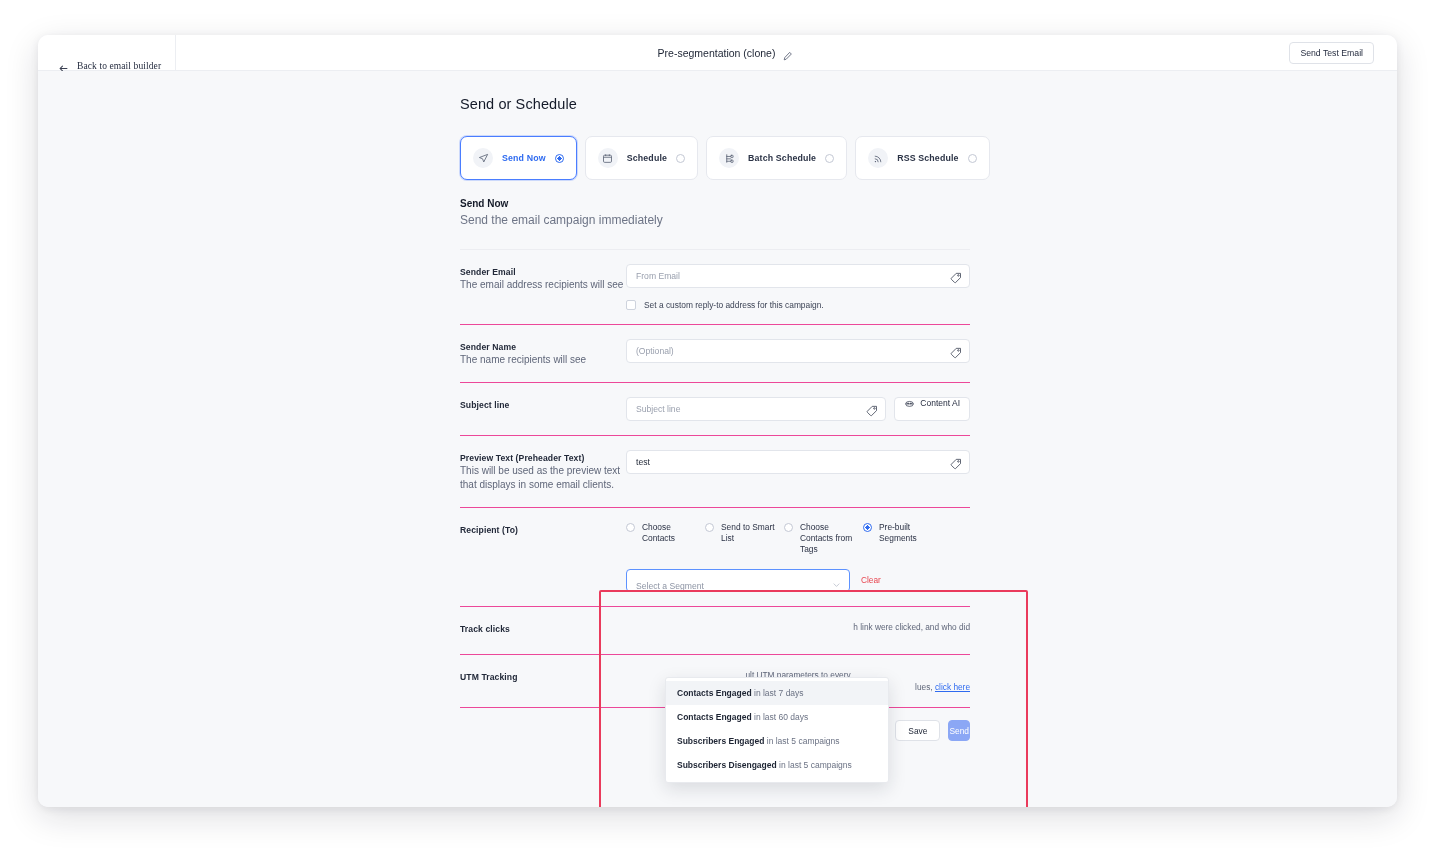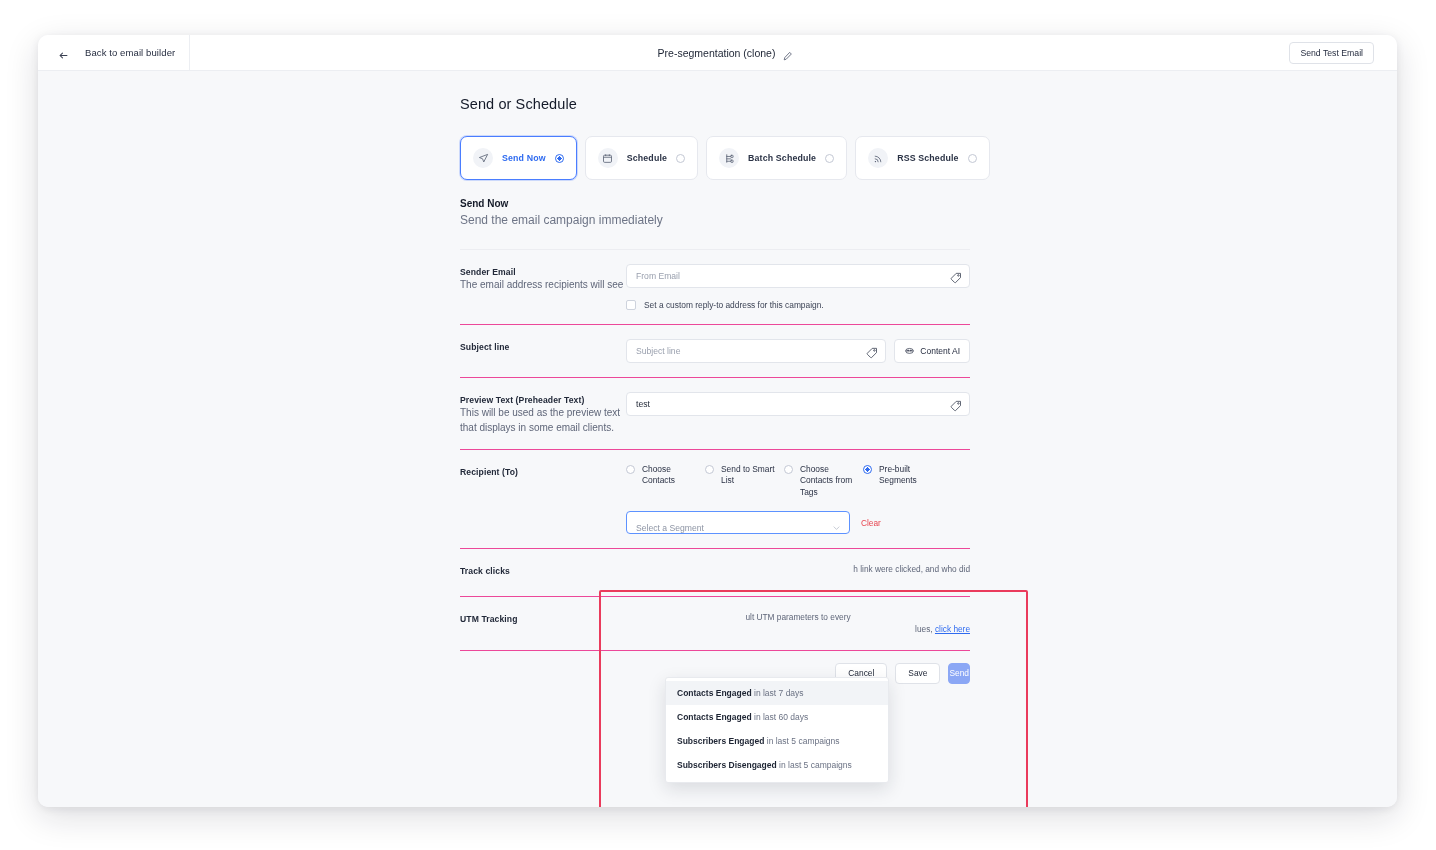--- a/index.html
+++ b/index.html
@@ -28,24 +28,25 @@
 
   
   .topbar {
     position: relative;
     height: 36px;
     background: #ffffff;
     border-bottom: 1px solid #eceef2;
     display: flex; align-items: center;
   }
   .back-btn {
-    display: flex; align-items: center; gap: 16px;
+    display: flex; align-items: flex-end; gap: 8px;
     height: 36px; padding: 0 14px 0 20px;
     border-right: 1px solid #eceef2;
     cursor: pointer;
+    font-family: Liberation Serif, serif;
   }
   .back-arrow {
     width: 11px; height: 11px; flex: 0 0 auto;
     color: #3a4052;
   }
   .back-label {
     font-size: 9.5px; color: #262d40; letter-spacing: .1px; white-space: nowrap;
   }
   .title-wrap {
     position: absolute; left: 16px; right: 0; top: 0; height: 36px;
@@ -148,21 +149,21 @@
   .check-line { display: flex; align-items: center; gap: 8px; margin-top: 12px; }
   .checkbox {
     width: 10px; height: 10px; border: 1px solid #ced3dd; border-radius: 2px; background: #fff;
     flex: 0 0 auto; cursor: pointer;
   }
   .check-text { font-size: 8.4px; color: #3d4456; }
 
   .subject-line-row { display: flex; gap: 8px; align-items: flex-start; }
   .subject-line-row .input-wrap { flex: 1; }
   .content-ai-btn {
-    display: flex; align-items: center; gap: 5px;
+    display: flex; gap: 5px;
     height: 24px; padding: 0 9px;
     border: 1px solid #e2e5eb; border-radius: 4px;
     background: #fff; cursor: pointer;
     font-size: 8.5px; color: #262d40; white-space: nowrap;
     font-family: "Liberation Sans", sans-serif;
   }
   .content-ai-btn svg { width: 11px; height: 11px; color: #394052; }
 
   .muted-text { font-size: 8.3px; color: #5f6679; line-height: 1.5; }
   .link { color: #2f6bf0; text-decoration: underline; cursor: pointer; }
@@ -347,20 +348,37 @@
                   </svg>
                 </span>
               </div>
               <div class="check-line">
                 <span class="checkbox"></span>
                 <span class="check-text">Set a custom reply-to address for this campaign.</span>
               </div>
             </div>
           </div>
 
+          <div class="row">
+            <div class="row-label">
+              <div class="lbl-main">Sender Name</div>
+              <div class="lbl-sub">The name recipients will see</div>
+            </div>
+            <div class="row-field">
+              <div class="input-wrap">
+                <input class="txt-input" type="text" value="" placeholder="(Optional)" style="">
+                <span class="tag-icon">
+                  <svg viewBox="0 0 16 16" fill="none" stroke="currentColor" stroke-width="1.1" stroke-linejoin="round">
+                    <path d="M8.3 1.8H14v5.7l-6.4 6.4a1.1 1.1 0 01-1.6 0L1.9 9.8a1.1 1.1 0 010-1.6z"></path>
+                    <circle cx="11.2" cy="4.6" r="1"></circle>
+                  </svg>
+                </span>
+              </div>
+            </div>
+          </div>
 
           <div class="row">
             <div class="row-label">
               <div class="lbl-main">Subject line</div>
             </div>
             <div class="row-field">
               <div class="subject-line-row">
                 <div class="input-wrap">
                   <input class="txt-input" type="text" value="" placeholder="Subject line" style="">
                   <span class="tag-icon">

